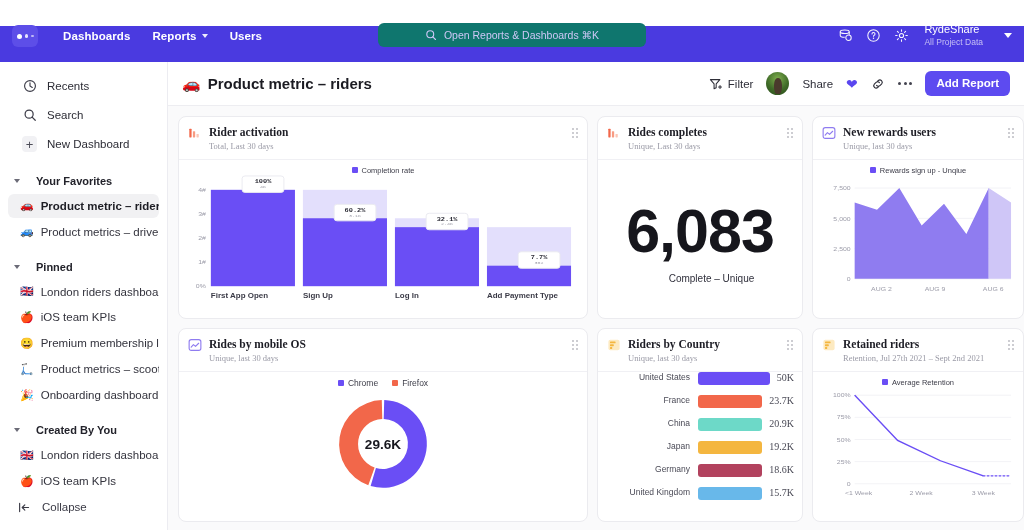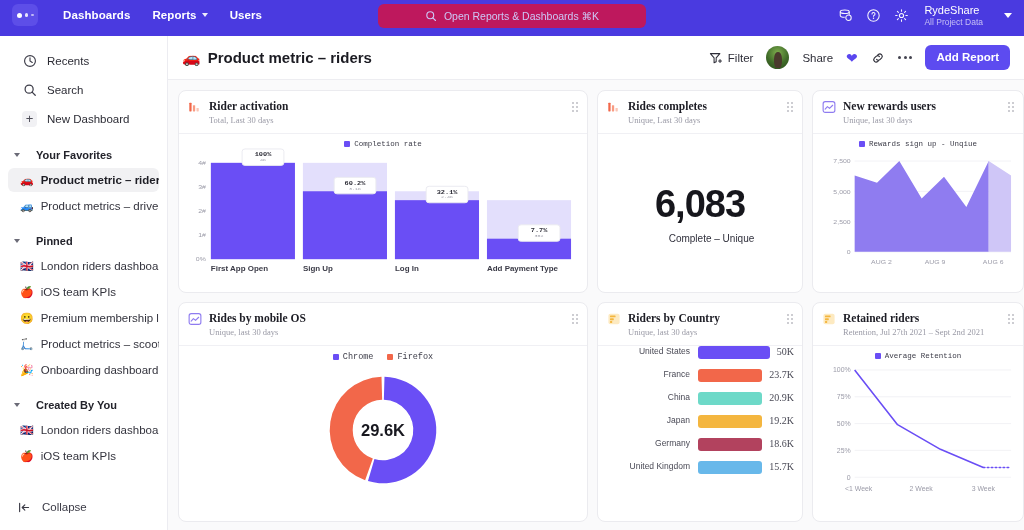--- a/index.html
+++ b/index.html
@@ -7,42 +7,42 @@
     width: 1024px; height: 530px;
     font-family: "Liberation Sans", sans-serif;
     background: #ffffff;
     overflow: hidden;
   }
   .app { width: 1024px; height: 530px; display: flex; flex-direction: column; }
 
   
   .topbar {
     height: 36px; background: #4a3ae0; flex: 0 0 36px;
-    display: flex; align-items: flex-start; padding: 4px 12px; position: relative;
+    display: flex; align-items: flex-end; padding: 15px 12px; position: relative; margin-top: 26px;
   }
   .logo-btn {
     width: 26px; height: 22px; border-radius: 6px; background: #5d4ee8;
     display: flex; align-items: center; justify-content: center; gap: 3px;
     margin-right: 14px;
   }
   .logo-dot { background: #fff; border-radius: 50%; }
   .logo-dot.d1 { width: 5px; height: 5px; }
   .logo-dot.d2 { width: 3.5px; height: 3.5px; opacity: .85; }
   .logo-dot.d3 { width: 2.5px; height: 2.5px; opacity: .6; }
   .nav-item {
     color: #ffffff; font-size: 11.5px; font-weight: bold; padding: 5px 11px;
     display: flex; align-items: center; gap: 5px; border-radius: 5px; letter-spacing: .1px;
   }
   .caret-d {
     width: 0; height: 0; border-left: 3.5px solid transparent;
     border-right: 3.5px solid transparent; border-top: 4px solid #ffffff; opacity: .9;
   }
   .search-wrap {
     position: absolute; left: 50%; transform: translateX(-50%);
-    width: 268px; height: 24px; background: #be185d; border-radius: 6px;
+    width: 268px; height: 24px; background: #0f766e; border-radius: 6px;
     display: flex; align-items: center; justify-content: center; gap: 7px;
   }
   .search-wrap .sicon { width: 12px; height: 12px; display: block; }
   .search-ph { color: #cdc7f6; font-size: 10.5px; }
   .topright { margin-left: auto; display: flex; align-items: center; gap: 13px; }
   .tr-icon { width: 15px; height: 15px; display: block; opacity: .95; }
   .org { display: flex; flex-direction: column; line-height: 1.22; margin-left: 2px; }
   .org-name { color: #fff; font-size: 11px; font-weight: normal; }
   .org-sub { color: #c6bff5; font-size: 8.5px; }
   .org-caret {
@@ -134,25 +134,25 @@
   .card-icon { width: 14px; height: 14px; flex: 0 0 14px; margin-top: 1px; }
   .card-titles { display: flex; flex-direction: column; line-height: 1.3; min-width: 0; }
   .card-title { font-size: 11.5px; font-weight: bold; color: #1d1d25; }
   .card-sub { font-size: 8.5px; color: #9a9aa6; margin-top: 1px; }
   .drag {
     margin-left: auto; display: grid; grid-template-columns: 2px 2px;
     gap: 2px; opacity: .45; margin-top: 3px;
   }
   .drag i { width: 2px; height: 2px; background: #6b6b7a; display: block; border-radius: 50%; }
   .card-body { flex: 1; position: relative; min-height: 0; padding: 6px 8px 4px; }
-  .legend { display: flex; justify-content: center; gap: 13px; align-items: center; font-family: Liberation Mono, monospace; }
+  .legend { display: flex; justify-content: center; gap: 13px; align-items: center; }
   .legend-item { display: flex; align-items: center; gap: 4px; font-size: 7.5px; color: #3c3c48; }
   .lg-sq { width: 6px; height: 6px; border-radius: 1px; display: block; }
 
-  .big-num { font-size: 38px; font-weight: bold; color: #16161c; letter-spacing: -1px; }
+  .big-num { font-size: 61px; font-weight: bold; color: #16161c; letter-spacing: -1px; }
   .big-sub { font-size: 10px; color: #30303c; margin-top: 7px; margin-left: 23px; }
   .center-col {
     height: 100%; display: flex; flex-direction: column;
     align-items: center; justify-content: center;
   }
 
   .tbl-head { display: flex; padding: 7px 0 4px 46px; font-size: 11px; color: #33333d; }
   .tbl-head .th { display: flex; align-items: center; gap: 5px; }
   .th-country { width: 160px; }
   .row { display: flex; align-items: flex-start; height: 22px; margin-bottom: 1px; }

